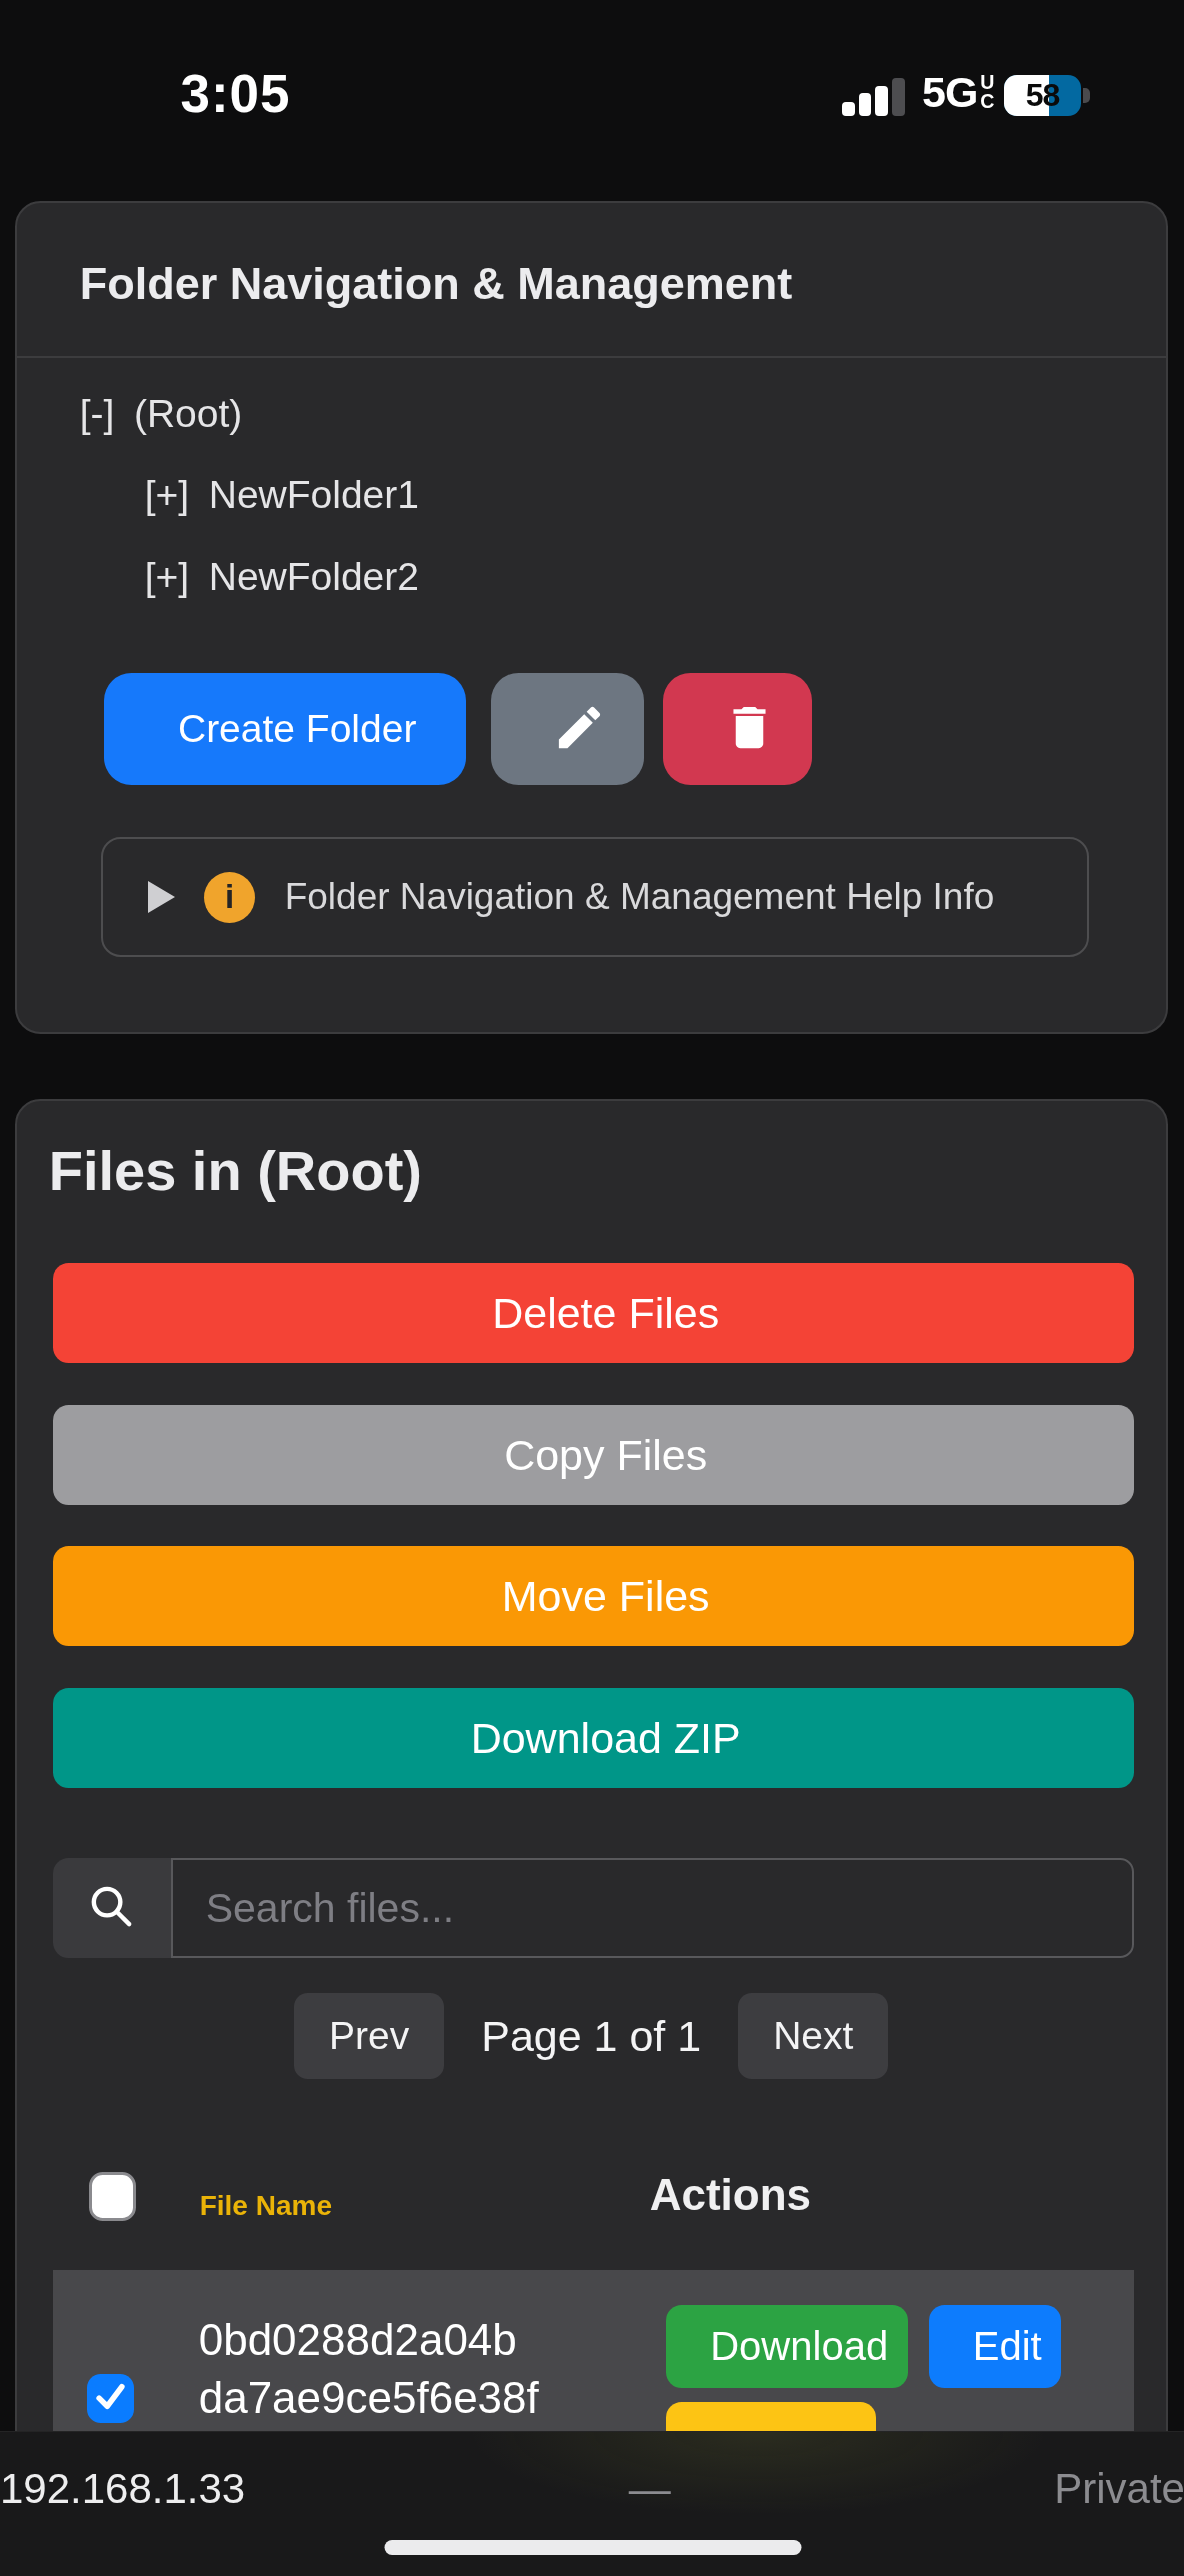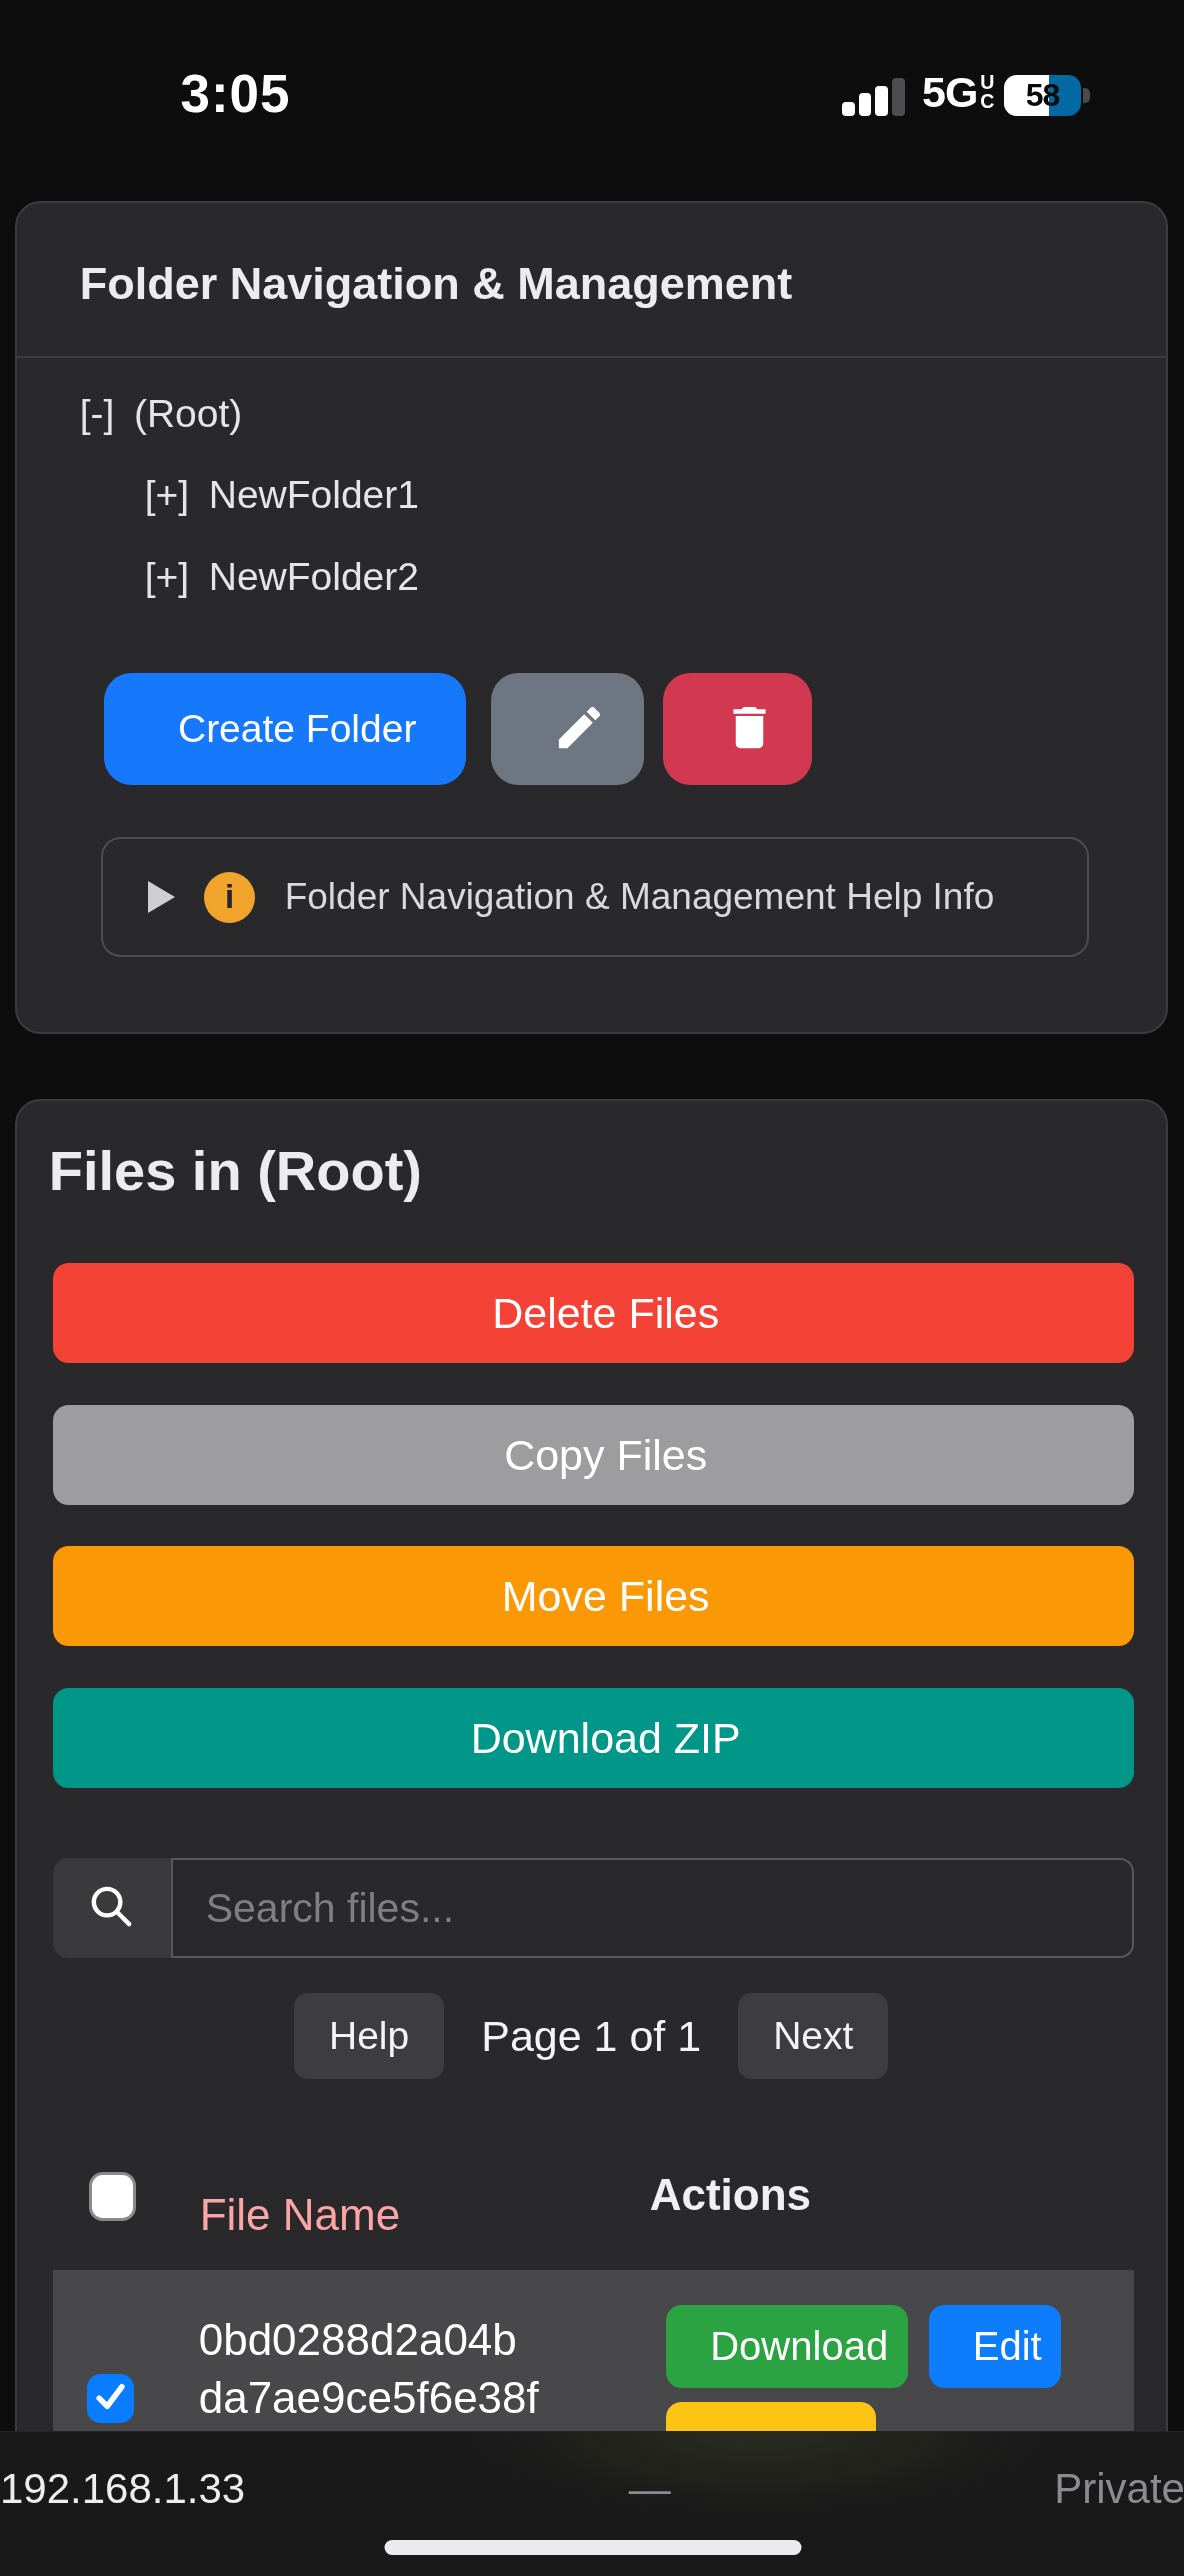--- a/index.html
+++ b/index.html
@@ -77,21 +77,21 @@
     align-items:center; justify-content:center; gap:37px; }
   .pager-btn { background:#3d3d40; border-radius:13.8px; height:86px; padding:0 35px;
     font-size:39px; color:#f4f4f5; }
   .pager-label { font-size:43px; color:#f4f4f5; }
 
   .checkbox { width:47px; height:49px; border-radius:13.8px; }
   .cb-unchecked { position:absolute; left:72px; top:1071px; background:#fff; border:3.9px solid #8a8a8e; }
   .cb-checked { position:absolute; left:34px; top:104px; background:#0a7cff;
     display:flex; align-items:center; justify-content:center; }
 
-  .col-file { position:absolute; left:183px; top:1089px; font-size:44px; font-weight:400; color:#fca5a5; }
+  .col-file { position:absolute; left:183px; top:1089px; font-size:28px; font-weight:700; color:#eab308; }
   .col-actions { position:absolute; left:633px; top:1069px; font-size:44px; font-weight:700; color:#f0f0f1; }
 
   .file-row { position:absolute; left:36px; top:1169px; width:1081px; height:193px; background:#48484b; }
   .file-name { position:absolute; left:146px; top:41px; font-size:44px; color:#fff; line-height:58px; }
   .file-name span { display:block; }
   .row-btn { position:absolute; top:35px; height:83px; border-radius:15.7px; font-size:40px; }
   .dl-btn   { left:613px; width:242px; background:#2ca343; }
   .edit-btn { left:876px; width:132px; background:#0d7cfd; }
   .extra-btn { position:absolute; left:613px; top:132px; width:210px; height:83px;
     border-radius:15.7px; background:#fdc414; }
@@ -187,21 +187,21 @@
           <svg width="53" height="53" viewBox="0 0 24 24" fill="none" stroke="#ffffff" stroke-width="2" stroke-linecap="round">
               <circle cx="10" cy="10" r="6"></circle>
               <line x1="14.5" y1="14.5" x2="20" y2="20"></line>
             </svg>
         </span>
       </div>
       <input class="search-input" type="text" placeholder="Search files..." style="">
     </div>
 
     <div class="pager">
-      <div class="btn pager-btn">Help</div>
+      <div class="btn pager-btn">Prev</div>
       <div class="pager-label">Page 1 of 1</div>
       <div class="btn pager-btn">Next</div>
     </div>
 
     <div class="checkbox cb-unchecked"></div>
     <div class="col-file">File Name</div>
     <div class="col-actions">Actions</div>
 
     <div class="file-row">
       <div class="checkbox cb-checked">

